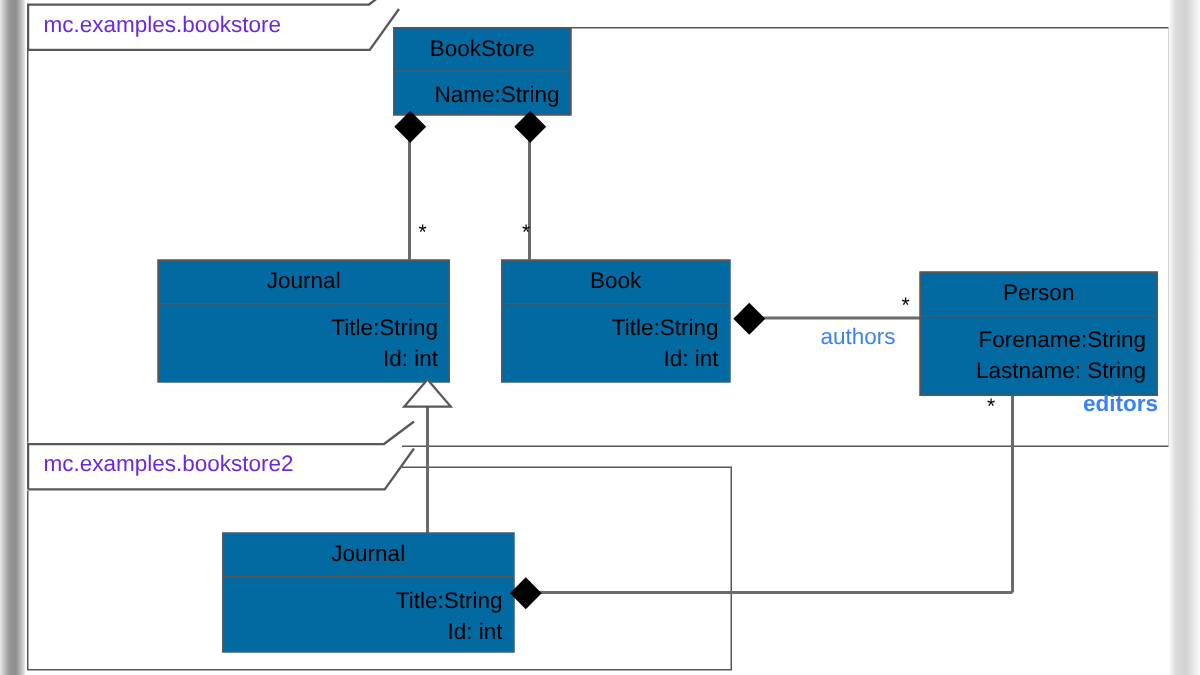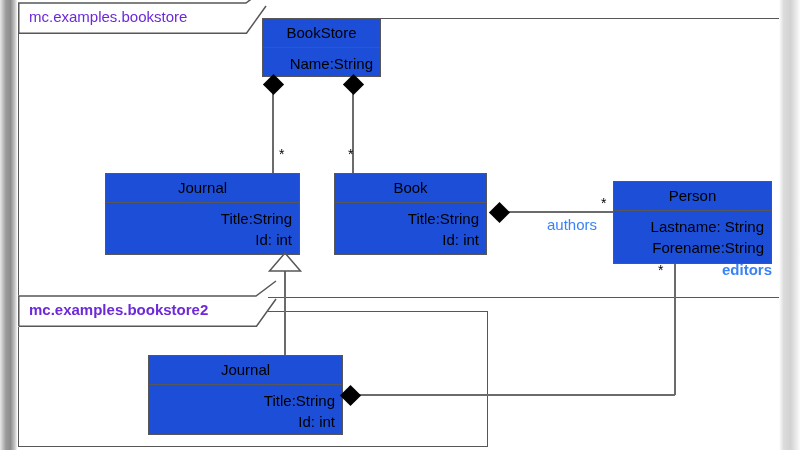--- a/index.html
+++ b/index.html
@@ -49,21 +49,21 @@
     color: #6d28d9;
     white-space: nowrap;
     line-height: 1;
   }
 
   
   .uml-class {
     position: absolute;
     box-sizing: border-box;
     border: 1.5px solid #575757;
-    background: #1d4ed8;
+    background: #0369a1;
     z-index: 6;
   }
   .uml-name {
     box-sizing: border-box;
     text-align: center;
     font-size: 15px;
     color: #000;
     border-bottom: 1.5px solid #575757;
     line-height: 1;
     padding: 6px 4px 7px 4px;
@@ -136,21 +136,21 @@
   <div class="pkg-tab-label" style="left:29px; top:9px;">mc.examples.bookstore</div>
 
   <div class="package" style="left:18px; top:311px; width:470px; height:136px;"></div>
 
   <div class="pkg-tab" style="left:18px; top:295px; width:250px; height:32px;">
     <svg width="250" height="32" viewBox="0 0 250 32">
       <path d="M0.75,31.25 L0.75,1 L238,1 L258,-14" fill="#ffffff" stroke="#575757" stroke-width="1.5"></path>
       <path d="M0.75,31.25 L238.5,31.25 L258,4" fill="none" stroke="#575757" stroke-width="1.5"></path>
     </svg>
   </div>
-  <div class="pkg-tab-label" style="left:29px; top:302px;font-weight:bold;">mc.examples.bookstore2</div>
+  <div class="pkg-tab-label" style="left:29px; top:302px;">mc.examples.bookstore2</div>
 
   <div class="edge v" style="left:272px; top:80px; height:93px;"></div>
   <div class="diamond" style="left:265.5px; top:77px;"></div>
   <div class="mult" style="left:279px; top:147px;">*</div>
 
   <div class="edge v" style="left:352px; top:80px; height:93px;"></div>
   <div class="diamond" style="left:345.5px; top:77px;"></div>
   <div class="mult" style="left:348px; top:147px;">*</div>
 
   <div class="edge h" style="left:492px; top:211px; width:122px;"></div>
@@ -190,22 +190,22 @@
     <div class="uml-name">Book</div>
     <div class="uml-attrs">
       <div class="uml-attr">Title:String</div>
       <div class="uml-attr">Id: int</div>
     </div>
   </div>
 
   <div class="uml-class" style="left:613px; top:181px; width:159px; height:83px;">
     <div class="uml-name">Person</div>
     <div class="uml-attrs">
+      <div class="uml-attr">Forename:String</div>
       <div class="uml-attr">Lastname: String</div>
-      <div class="uml-attr">Forename:String</div>
     </div>
   </div>
 
   <div class="uml-class" style="left:148px; top:355px; width:195px; height:80px;">
     <div class="uml-name">Journal</div>
     <div class="uml-attrs">
       <div class="uml-attr">Title:String</div>
       <div class="uml-attr">Id: int</div>
     </div>
   </div>

